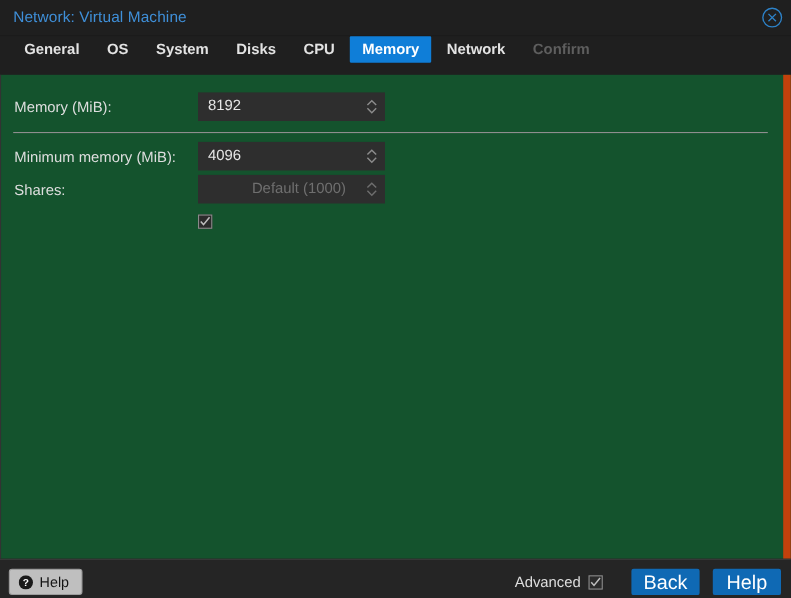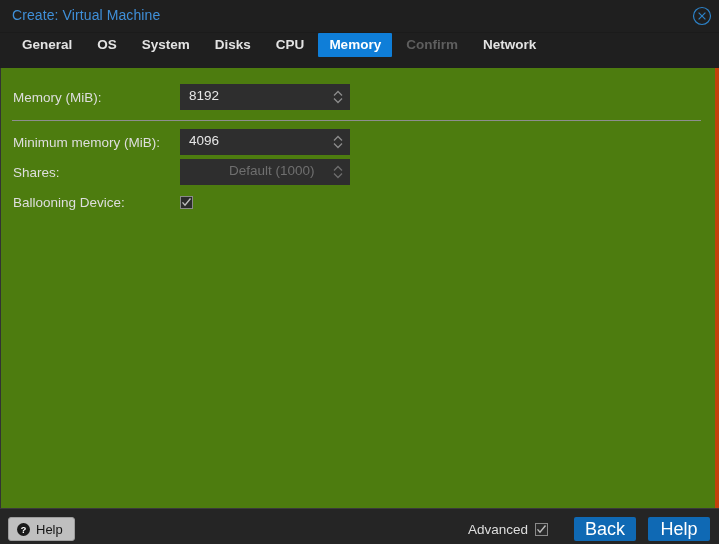--- a/index.html
+++ b/index.html
@@ -73,23 +73,23 @@
   }
   .tab.disabled {
     color: #5e5e5e;
     cursor: default;
   }
 
   
   .content {
     position: relative;
     height: 440px;
-    background: #4d7c0f;
+    background: #14532d;
     border-left: 1px solid #333333;
-    border-right: 4px solid #c2410c;
+    border-right: 7px solid #c2410c;
     box-sizing: border-box;
   }
 
   .field-row {
     position: absolute;
     left: 0;
     right: 0;
     height: 26px;
     display: flex;
     align-items: center;
@@ -224,38 +224,38 @@
     font-family: "Liberation Sans", sans-serif;
     padding: 0 10px;
   }
 </style>
 </head>
 <body>
 
 <div id="app">
 
   <div class="titlebar">
-    <div class="titlebar-title">Create: Virtual Machine</div>
+    <div class="titlebar-title">Network: Virtual Machine</div>
     <div class="close-btn">
       <svg width="20" height="20" viewBox="0 0 20 20">
         <circle cx="10" cy="10" r="8.5" fill="none" stroke="#2d82c8" stroke-width="1.2"></circle>
         <path d="M6.6 6.6 L13.4 13.4 M13.4 6.6 L6.6 13.4" stroke="#2d82c8" stroke-width="1.2" fill="none"></path>
       </svg>
     </div>
   </div>
 
   <div class="tabbar">
     <div class="tab">General</div>
     <div class="tab">OS</div>
     <div class="tab">System</div>
     <div class="tab">Disks</div>
     <div class="tab">CPU</div>
     <div class="tab active">Memory</div>
+    <div class="tab">Network</div>
     <div class="tab disabled">Confirm</div>
-    <div class="tab">Network</div>
   </div>
 
   <div class="content">
 
     <div class="field-row" style="top:16px;">
       <div class="field-label">Memory (MiB):</div>
       <div class="field-control">
         <div class="spinner">
           <span class="spinner-value">8192</span>
           <span class="spinner-arrows">
@@ -294,21 +294,20 @@
             <svg width="12" height="18" viewBox="0 0 12 18">
               <path d="M2 7.5 L6 3.5 L10 7.5" fill="none" stroke="#6e6e6e" stroke-width="1.3"></path>
               <path d="M2 10.5 L6 14.5 L10 10.5" fill="none" stroke="#6e6e6e" stroke-width="1.3"></path>
             </svg>
           </span>
         </div>
       </div>
     </div>
 
     <div class="field-row" style="top:121px;">
-      <div class="field-label">Ballooning Device:</div>
       <div class="field-control" style="left:179px;">
         <span class="checkbox">
           <svg width="11" height="11" viewBox="0 0 11 11">
             <path d="M1.5 5.4 L4 8.2 L9.5 1.5" fill="none" stroke="#bdbdbd" stroke-width="1.4"></path>
           </svg>
         </span>
       </div>
     </div>
 
   </div>

